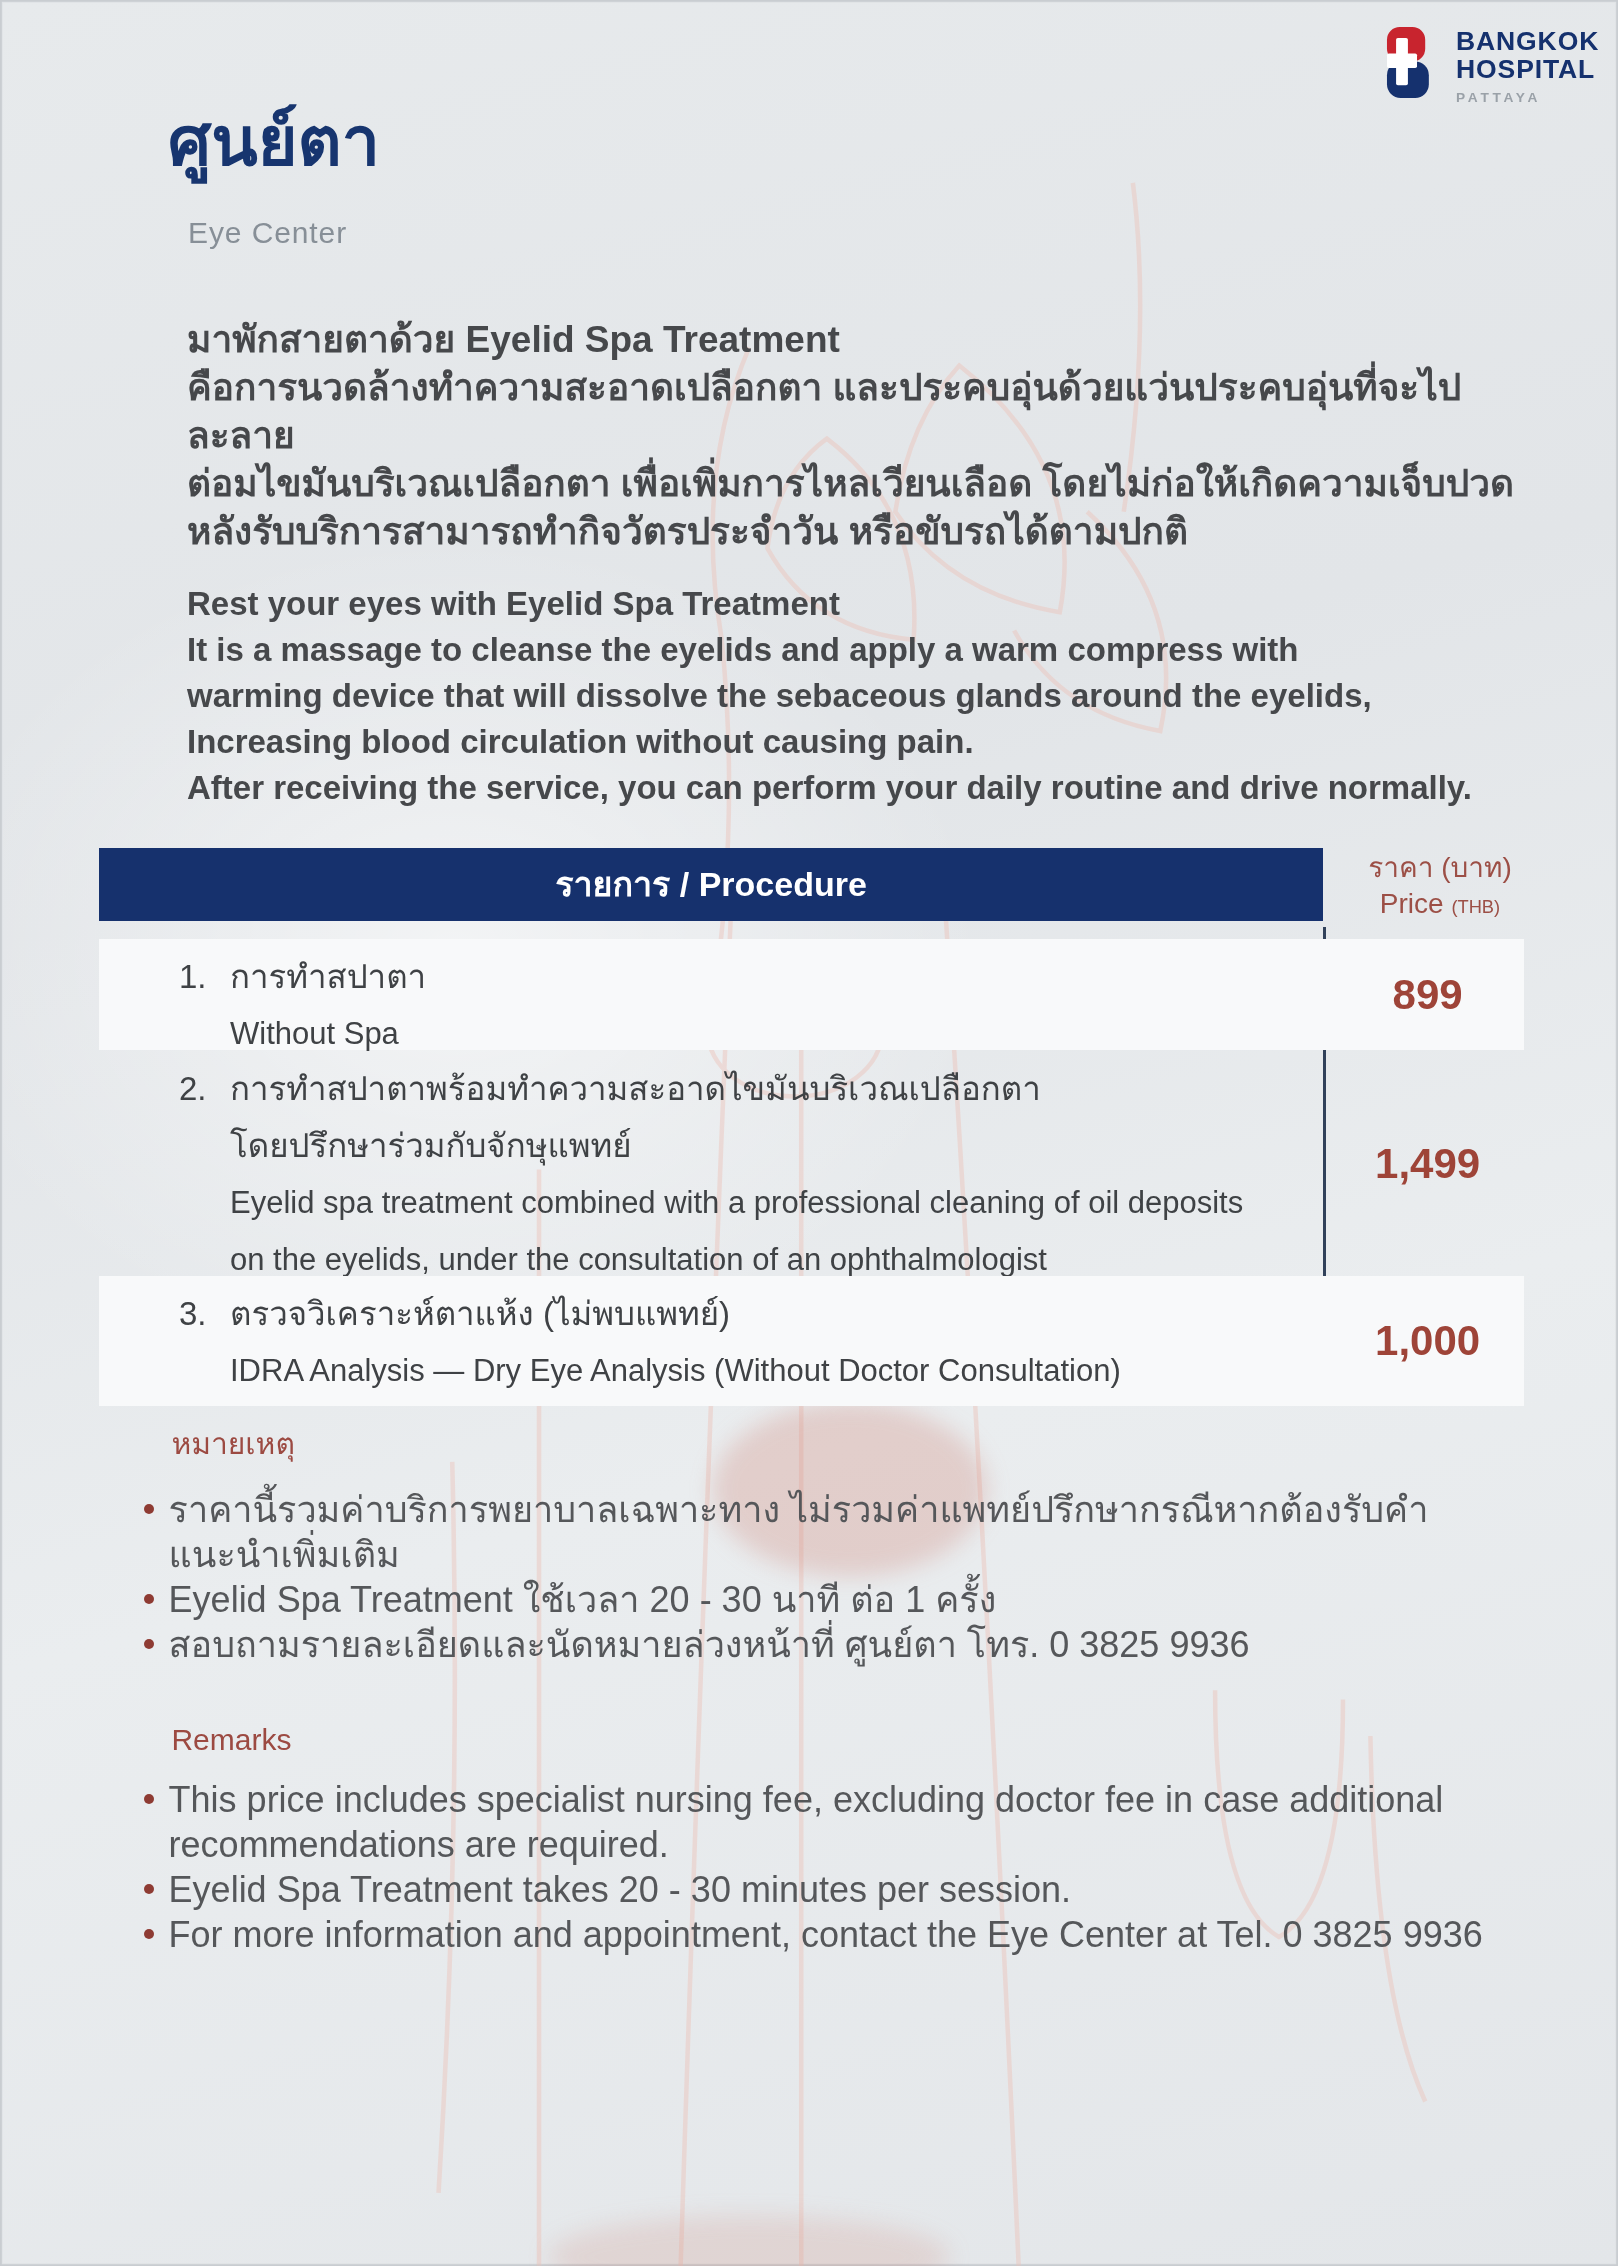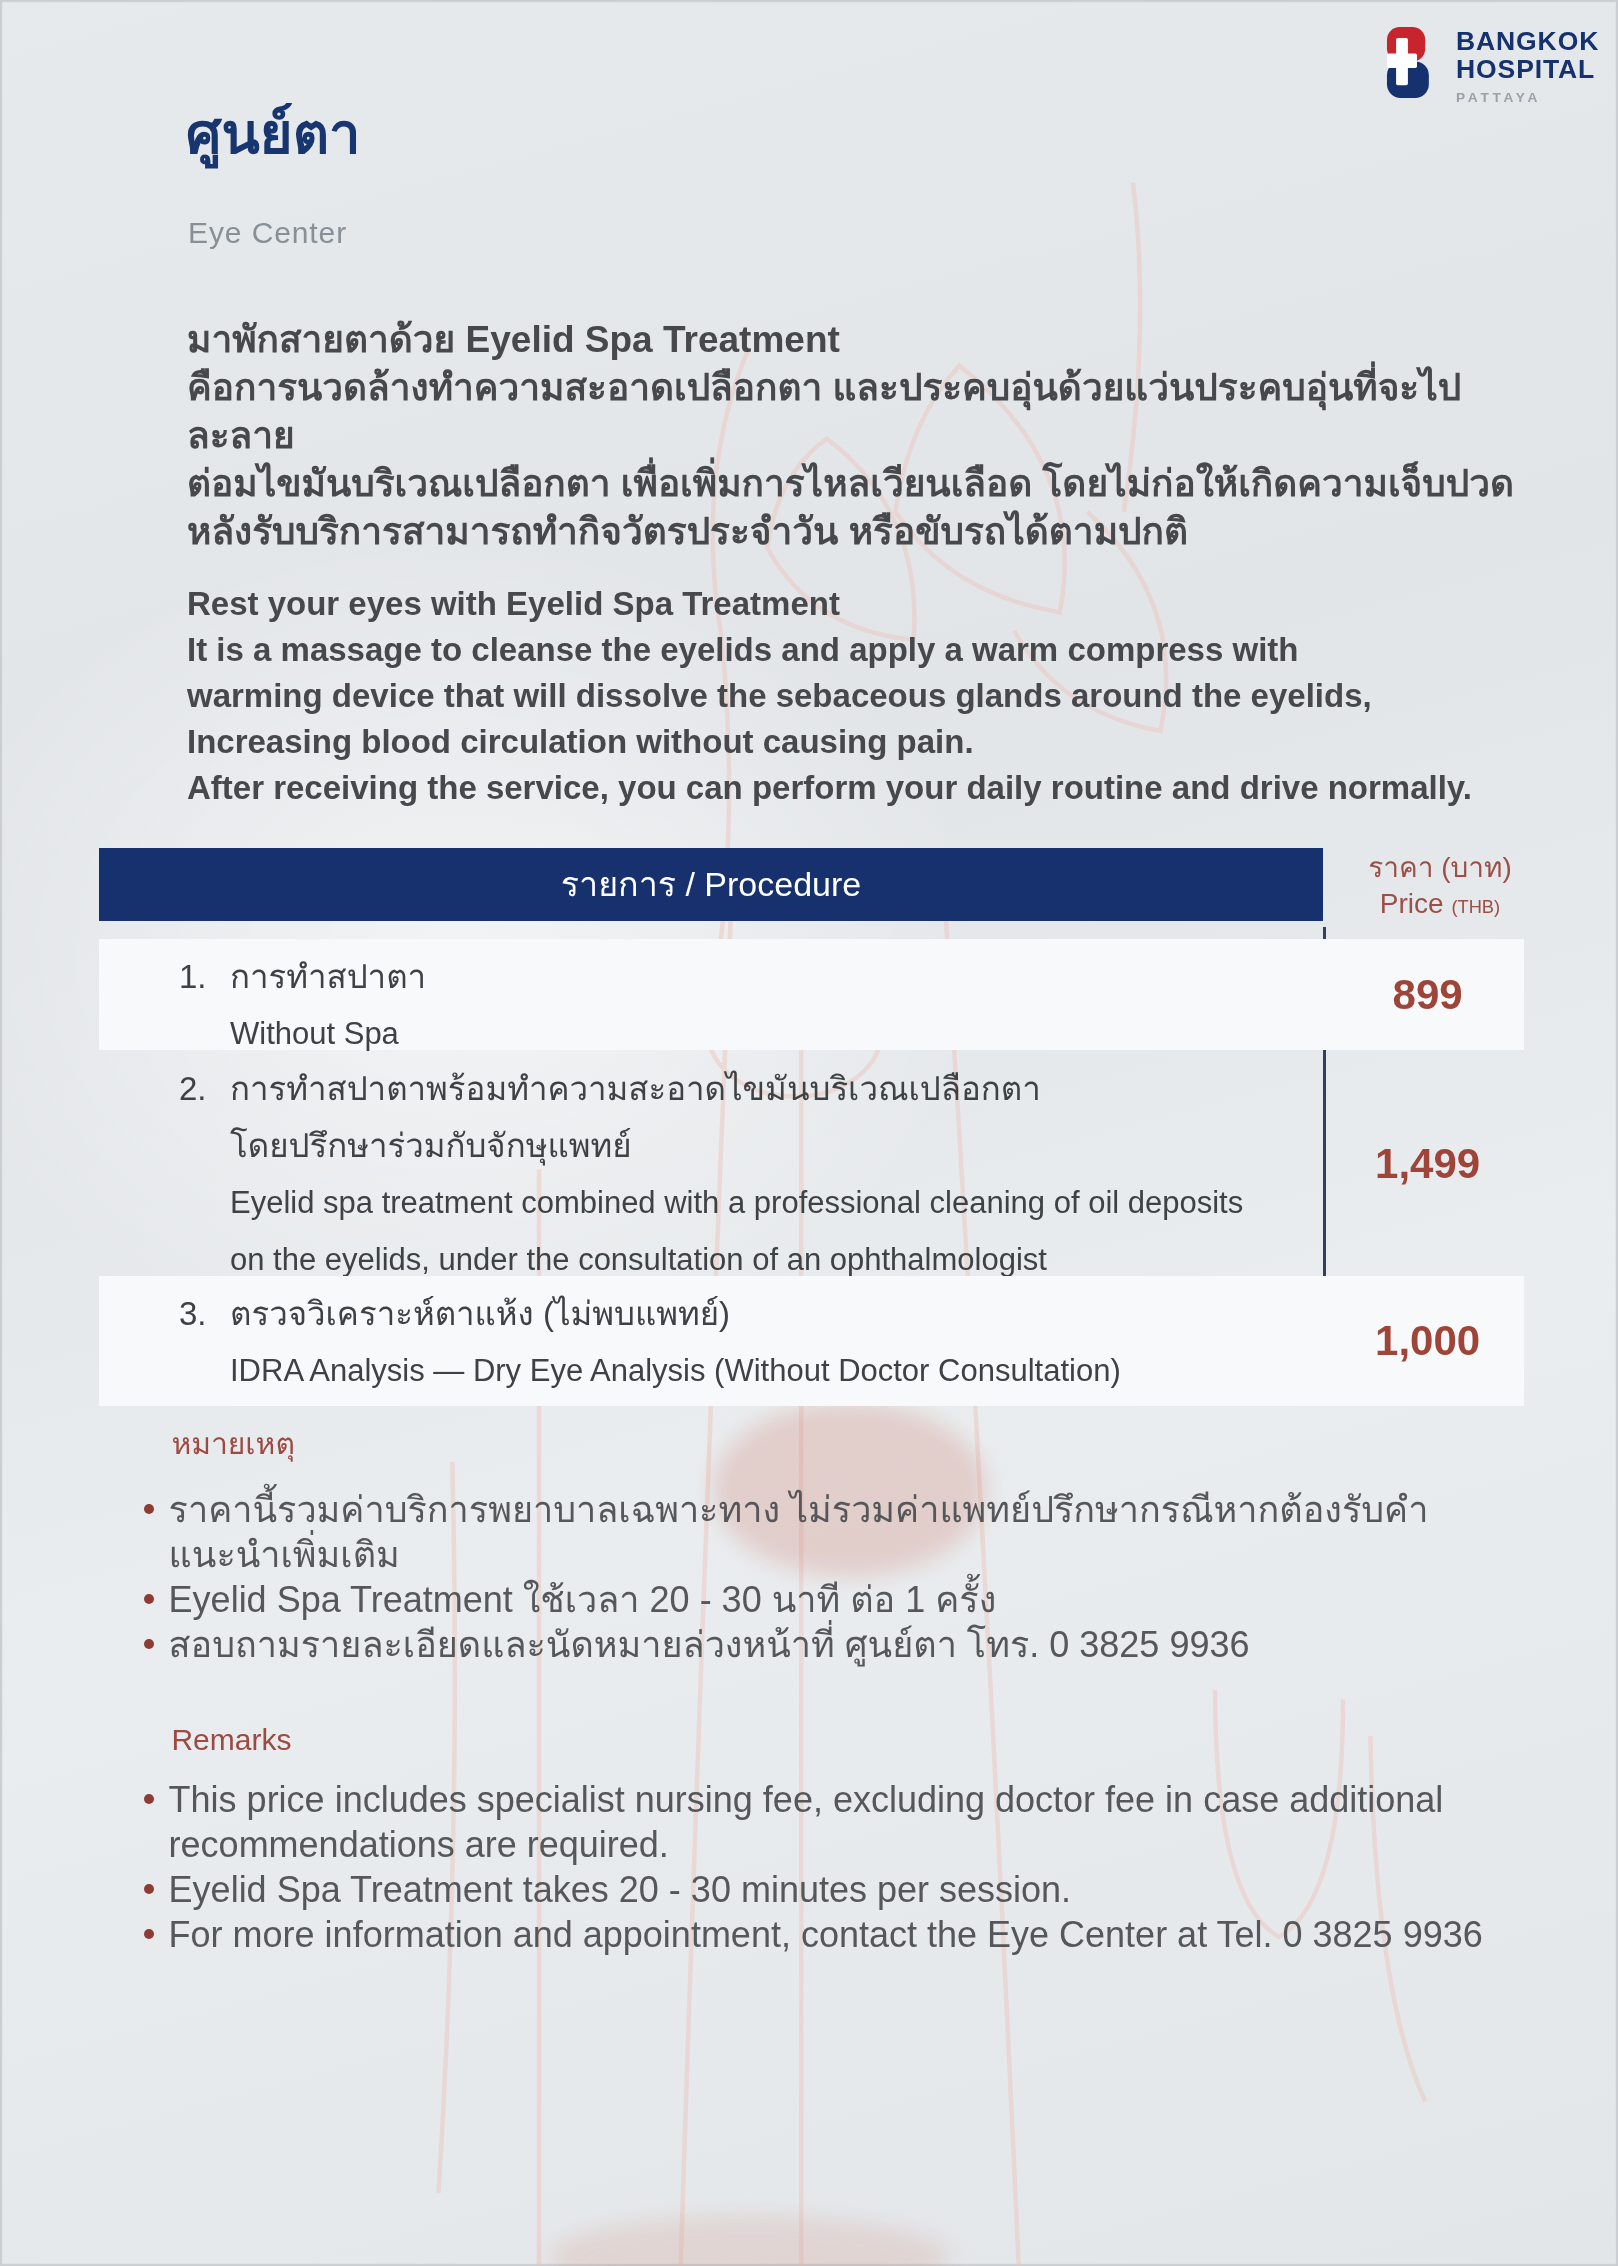--- a/index.html
+++ b/index.html
@@ -14,30 +14,30 @@
     box-shadow: inset 0 0 0 1.8px #c9cdd1, inset 0 0 0 2.7px #dfe2e5;
   }
   .watermark { position:absolute; left:0; top:0; pointer-events:none; }
 
   
   .logo { position:absolute; left:1385px; top:27.4px; display:flex; gap:27px; }
   .logo-text .big { font-size:26.5px; font-weight:bold; letter-spacing:0.9px; color:#15316e; line-height:28px; }
   .logo-text .small { font-size:13.7px; font-weight:bold; letter-spacing:3.7px; color:#9aa1a8; margin-top:6.4px; }
 
   
-  .title-th { position:absolute; left:186px; top:102px; font-size:56px; font-weight:bold; color:#17356f; line-height:1.15; }
+  .title-th { position:absolute; left:168px; top:102px; font-size:68px; font-weight:bold; color:#17356f; line-height:1.15; }
   .title-en { position:absolute; left:188px; top:216px; font-size:30px; color:#878f97; letter-spacing:0.9px; }
 
   
   .intro-th { position:absolute; left:187px; top:316px; font-size:37px; font-weight:bold; color:#46484b; line-height:48px; width:1352px; }
   .intro-en { position:absolute; left:187px; top:581px; font-size:33px; font-weight:bold; color:#46484b; line-height:46px; width:1389px; }
 
   
   .thead-bar { position:absolute; left:99px; top:848px; width:1224px; height:73px; background:#16316d;
-               color:#ffffff; font-size:34px; font-weight:normal; text-align:center; line-height:73px; }
+               color:#ffffff; font-size:34px; font-weight:bold; text-align:center; line-height:73px; }
   .price-head { position:absolute; left:1325px; top:850px; width:230px; text-align:center; color:#9c4f46;
                 font-size:28px; line-height:36px; }
   .price-head .unit { font-size:18.3px; }
   .col-divider { position:absolute; left:1323px; top:927px; width:2.7px; height:479px; background:#31415a; }
 
   .trow { position:absolute; left:99px; width:1425px; display:flex; }
   .trow.shade { background:#f8f9fa; }
   .trow .proc { width:1224px; padding:9.1px 0 0 40px; color:#3f4245;margin-left:40px; }
   .trow .line { line-height:57px; font-size:33px; white-space:nowrap; }
   .trow .line.en { font-size:31px; }

